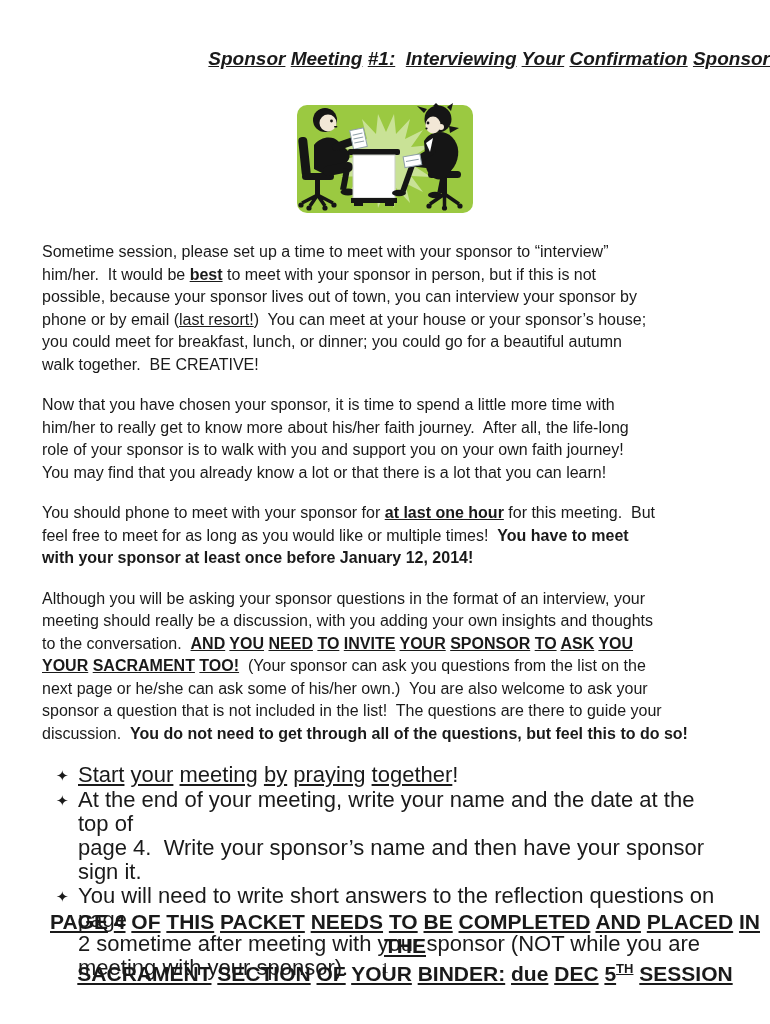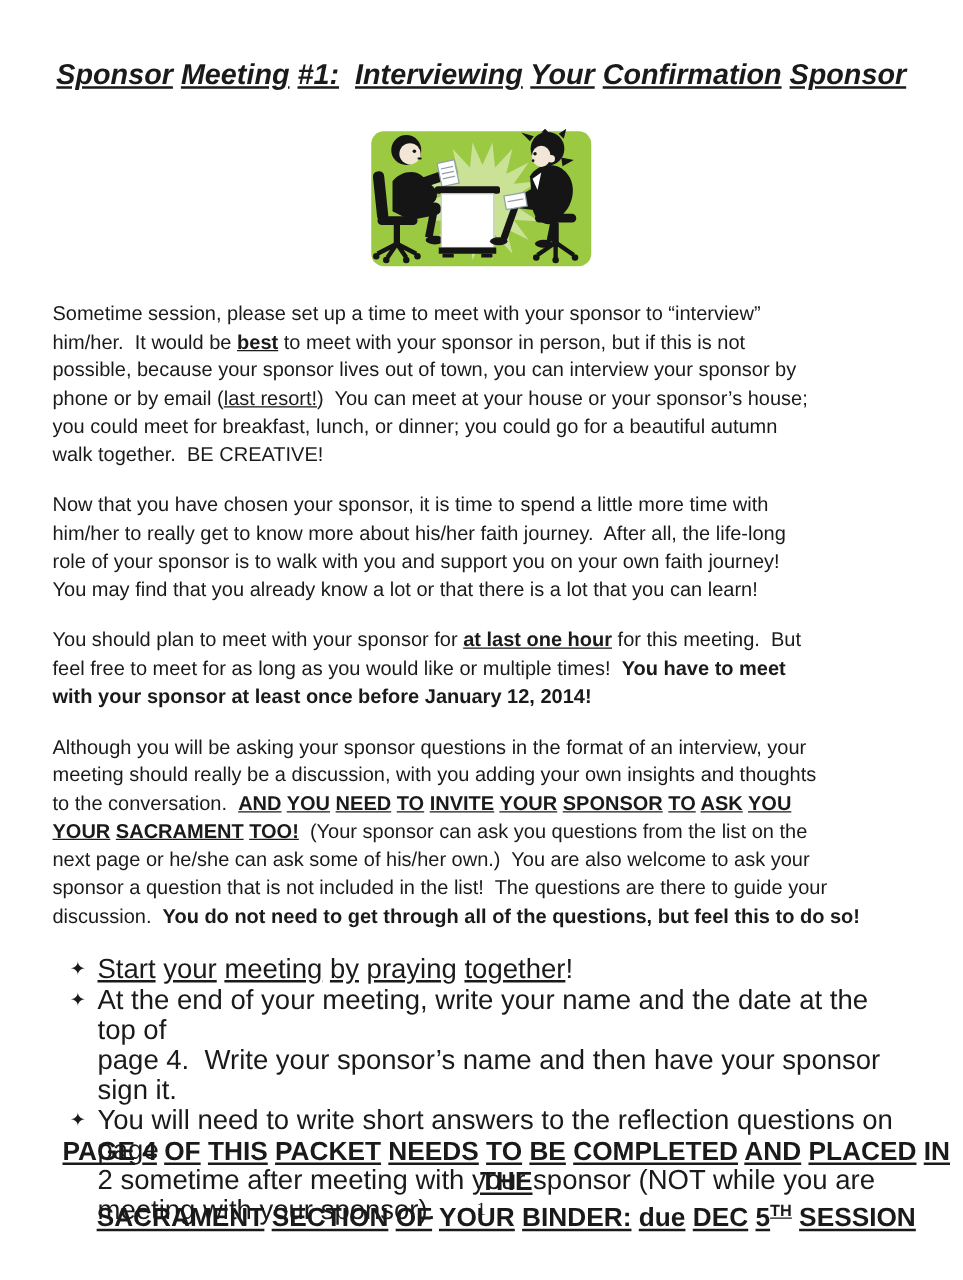--- a/index.html
+++ b/index.html
@@ -1,22 +1,22 @@
 <!DOCTYPE html>
 <html style="--page-bg: #ffffff; --text: #1a1a1a; --clip-green: #9bc941; --clip-burst: #c9e296; --clip-face: #f2e7d6; --clip-ink: #151515; --clip-paper-line: #8fa0a8;"><head>
 <meta charset="utf-8">
 <style>
   html,body{margin:0;padding:0;background:#fff;}
   .page{
     position:relative;width:770px;height:1024px;background:var(--page-bg,#fff);
     font-family:"Liberation Sans",sans-serif;color:var(--text,#1a1a1a);overflow:hidden;
   }
   .title{
-    position:absolute;top:44px;left:0;right:0;margin:0;text-align:center;
-    font-size:23px;line-height:30px;font-weight:bold;font-style:italic;white-space:pre-wrap;
+    position:absolute;top:44px;left:0;right:0;margin:0;text-align:right;
+    font-size:19px;line-height:30px;font-weight:bold;font-style:italic;white-space:pre-wrap;
   }
   .figure{position:absolute;top:103px;left:296px;width:178px;height:112px;}
   .figure svg{display:block;width:178px;height:112px;}
   .body{position:absolute;top:241px;left:42px;width:682px;}
   .para{margin:0 0 18px 0;font-size:16px;line-height:22.5px;white-space:pre-wrap;}
   .bullets{list-style:none;margin:6px 0 0 0;padding:0 0 0 14px;}
   .bullets li{display:flex;align-items:flex-start;margin:0;}
   .marker{flex:0 0 22px;font-size:15px;line-height:24px;padding-top:1px;}
   .btxt{flex:1;font-size:22px;line-height:24px;white-space:pre-wrap;}
   .footer{
@@ -116,21 +116,21 @@
     <p class="para"><span>Sometime session, please set up a time to meet with your sponsor to “interview”
 him/her.  It would be </span><span class="b u">best</span><span> to meet with your sponsor in person, but if this is not
 possible, because your sponsor lives out of town, you can interview your sponsor by
 phone or by email (</span><span class="u">last resort!</span><span>)  You can meet at your house or your sponsor’s house;
 you could meet for breakfast, lunch, or dinner; you could go for a beautiful autumn
 walk together.  BE CREATIVE!</span></p>
     <p class="para"><span>Now that you have chosen your sponsor, it is time to spend a little more time with
 him/her to really get to know more about his/her faith journey.  After all, the life-long
 role of your sponsor is to walk with you and support you on your own faith journey!
 You may find that you already know a lot or that there is a lot that you can learn!</span></p>
-    <p class="para"><span>You should plan to meet with your sponsor for </span><span class="b u">at last one hour</span><span> for this meeting.  But
+    <p class="para"><span>You should phone to meet with your sponsor for </span><span class="b u">at last one hour</span><span> for this meeting.  But
 feel free to meet for as long as you would like or multiple times!  </span><span class="b">You have to meet
 with your sponsor at least once before January 12, 2014!</span></p>
     <p class="para"><span>Although you will be asking your sponsor questions in the format of an interview, your
 meeting should really be a discussion, with you adding your own insights and thoughts
 to the conversation.  </span><span class="b u">AND</span><span class="b"> </span><span class="b u">YOU</span><span class="b"> </span><span class="b u">NEED</span><span class="b"> </span><span class="b u">TO</span><span class="b"> </span><span class="b u">INVITE</span><span class="b"> </span><span class="b u">YOUR</span><span class="b"> </span><span class="b u">SPONSOR</span><span class="b"> </span><span class="b u">TO</span><span class="b"> </span><span class="b u">ASK</span><span class="b"> </span><span class="b u">YOU</span><span class="b">
 </span><span class="b u">YOUR</span><span class="b"> </span><span class="b u">SACRAMENT</span><span class="b"> </span><span class="b u">TOO!</span><span>  (Your sponsor can ask you questions from the list on the
 next page or he/she can ask some of his/her own.)  You are also welcome to ask your
 sponsor a question that is not included in the list!  The questions are there to guide your
 discussion.  </span><span class="b">You do not need to get through all of the questions, but feel this to do so!</span></p>
 

